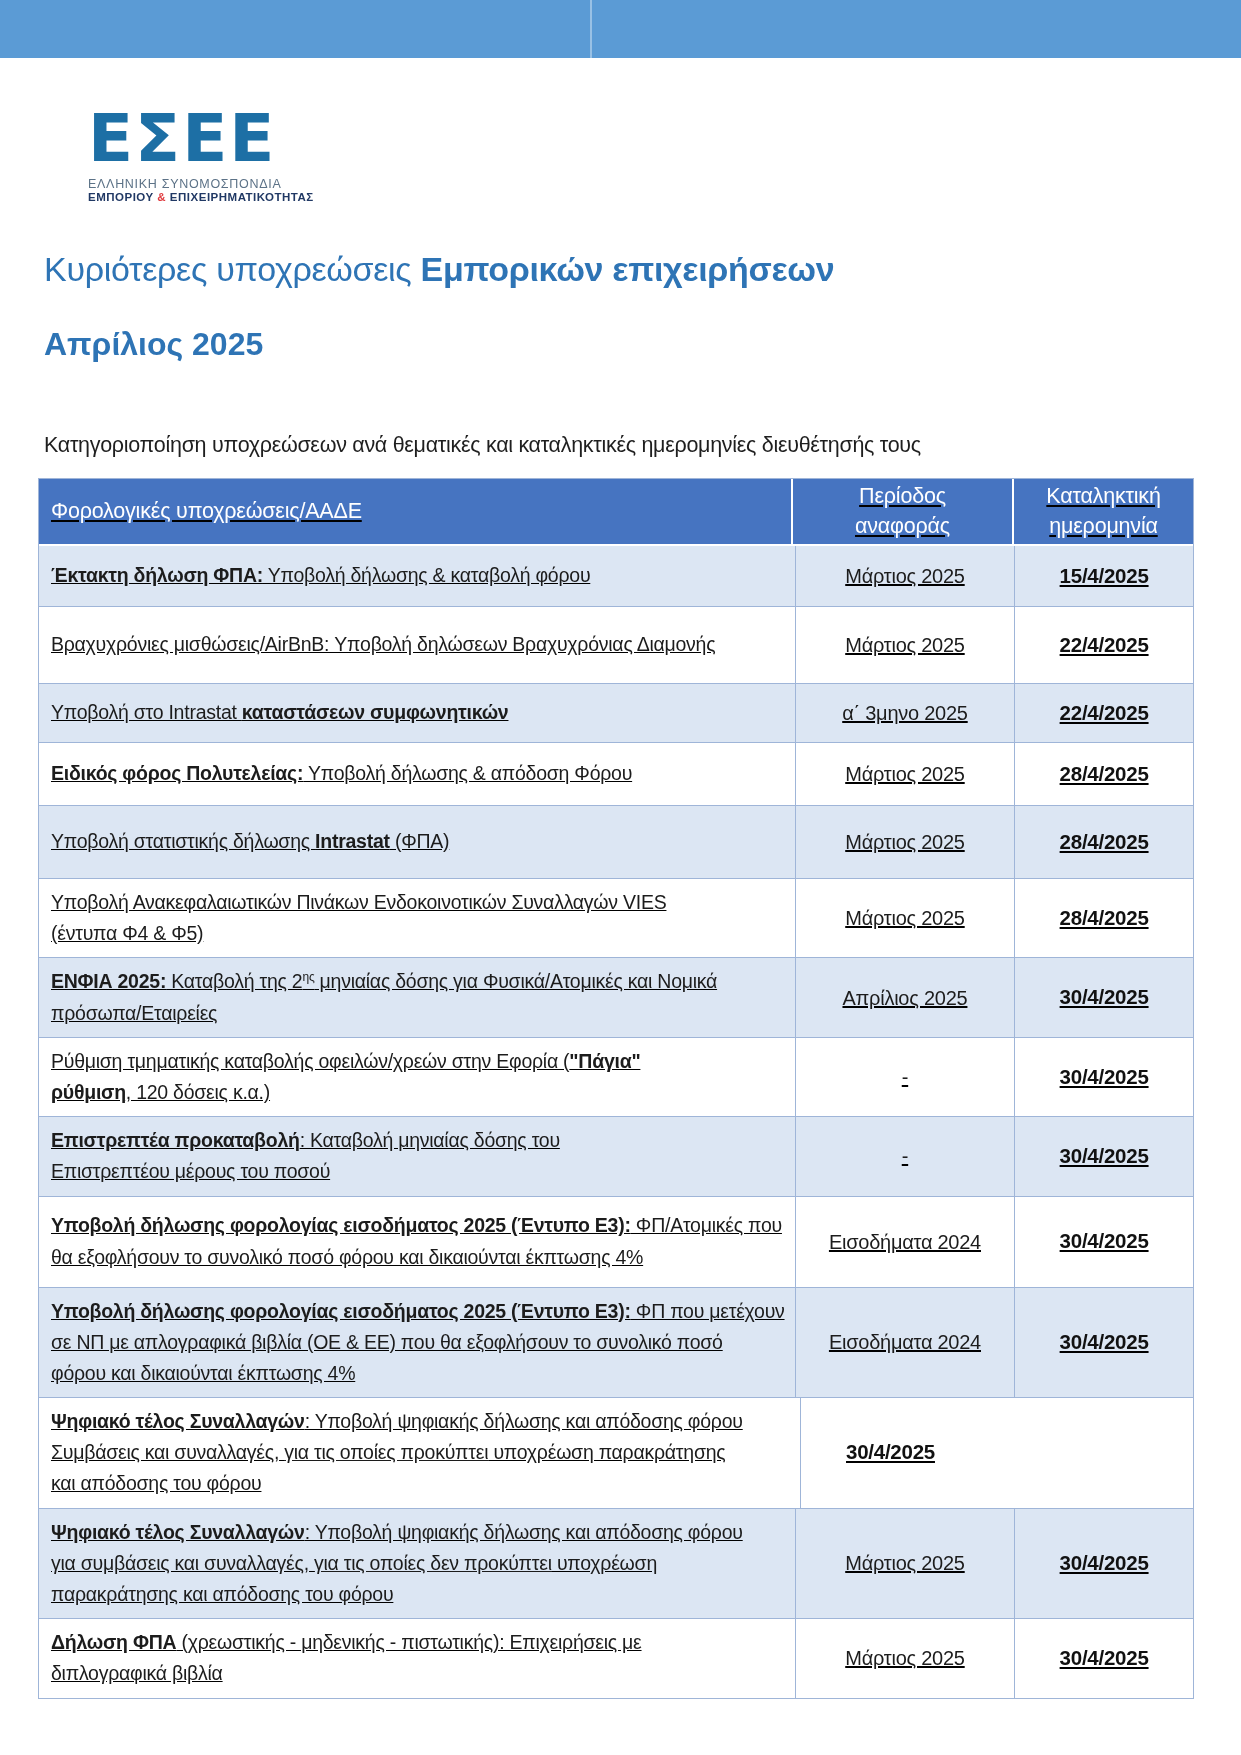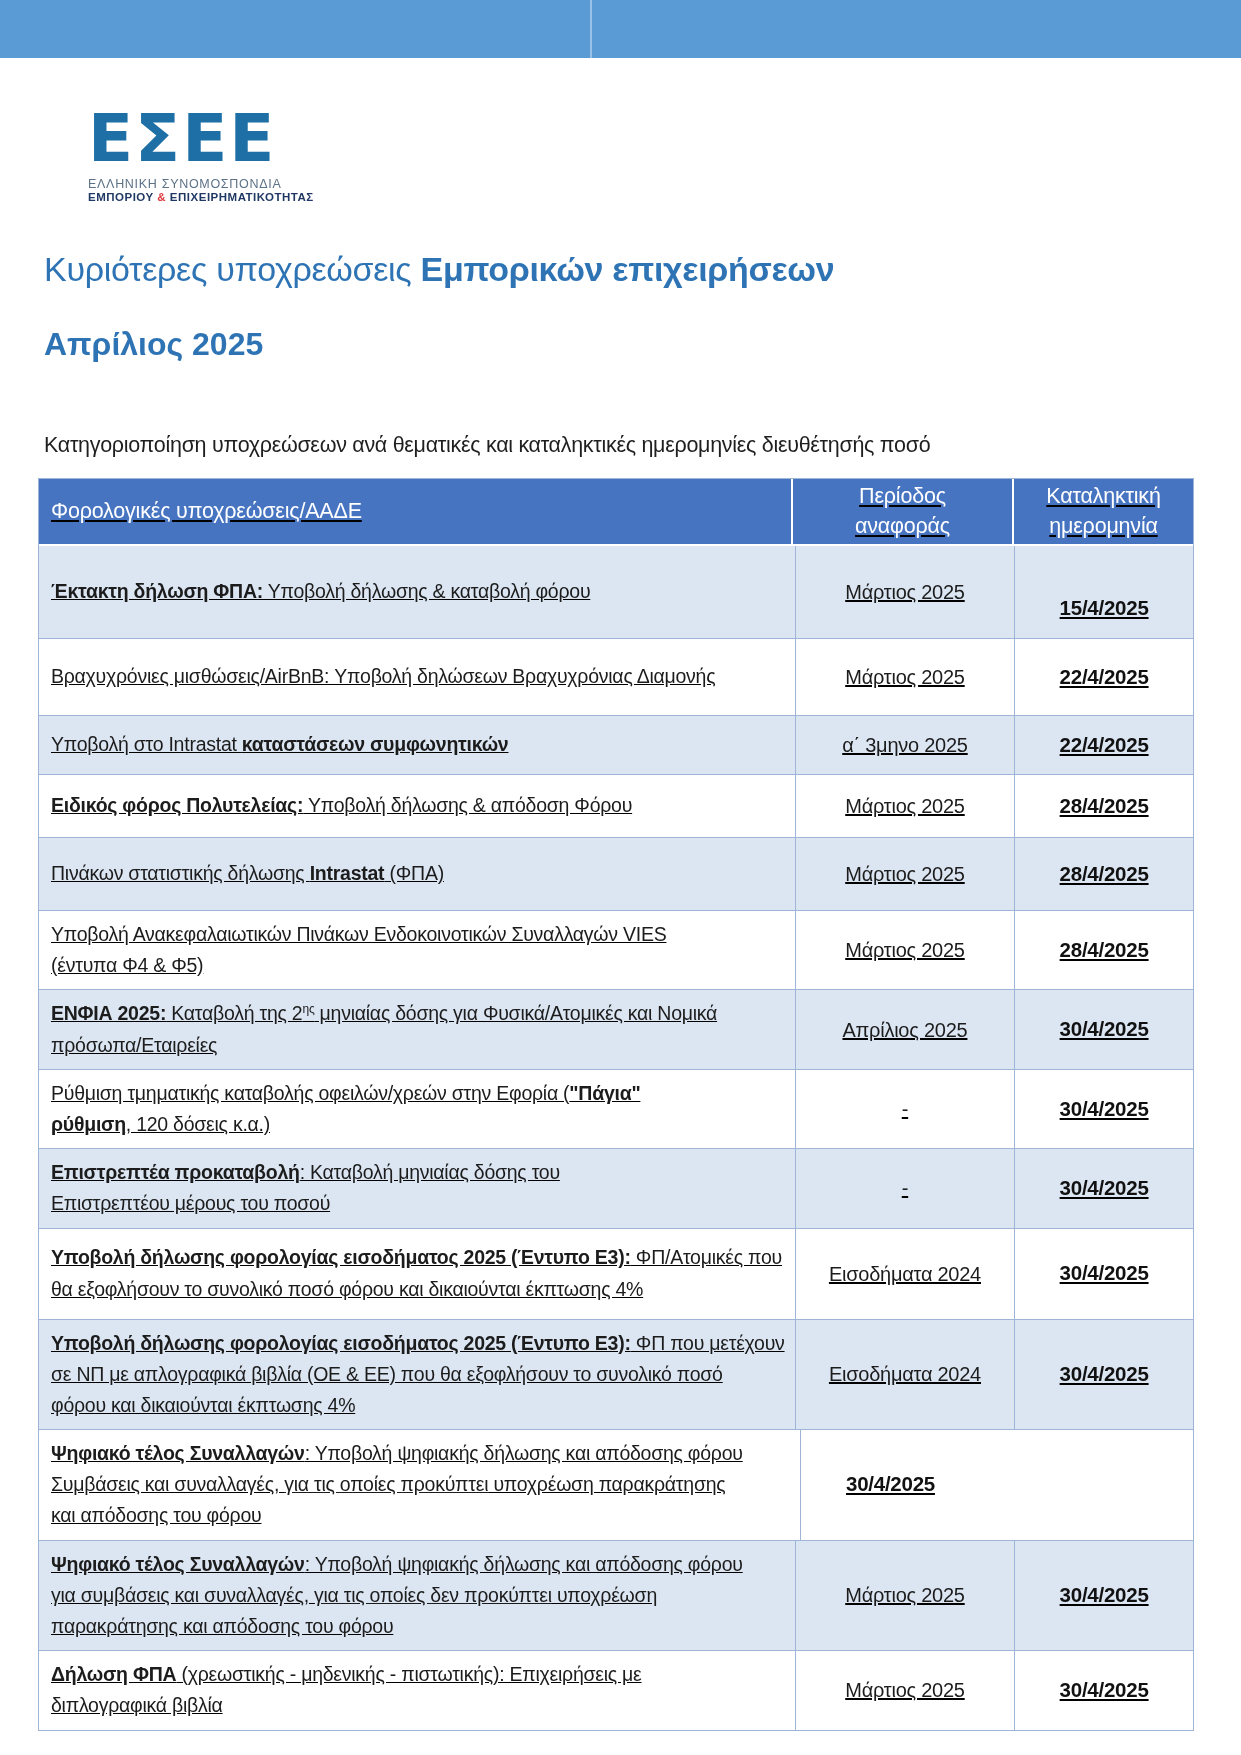--- a/index.html
+++ b/index.html
@@ -61,37 +61,37 @@
 <div class="logo">
   <div class="logo-acronym">ΕΣΕΕ</div>
   <div class="logo-line1">ΕΛΛΗΝΙΚΗ ΣΥΝΟΜΟΣΠΟΝΔΙΑ</div>
   <div class="logo-line2"><span>ΕΜΠΟΡΙΟΥ </span><span class="amp">&amp;</span><span> ΕΠΙΧΕΙΡΗΜΑΤΙΚΟΤΗΤΑΣ</span></div>
 </div>
 
 <h1 class="doc-title"><span>Κυριότερες υποχρεώσεις </span><span class="bold">Εμπορικών επιχειρήσεων</span></h1>
 
 <h2 class="doc-month">Απρίλιος 2025</h2>
 
-<p class="doc-desc">Κατηγοριοποίηση υποχρεώσεων ανά θεματικές και καταληκτικές ημερομηνίες διευθέτησής ποσό</p>
+<p class="doc-desc">Κατηγοριοποίηση υποχρεώσεων ανά θεματικές και καταληκτικές ημερομηνίες διευθέτησής τους</p>
 
 <div class="obl-table">
   <div class="thead">
     <div class="th th-1">Φορολογικές υποχρεώσεις/ΑΑΔΕ</div>
     <div class="th th-2">Περίοδος
 αναφοράς</div>
     <div class="th th-3">Καταληκτική
 ημερομηνία</div>
   </div>
   <div id="tbody">
       <div class="tr alt">
         <div class="td td-obl" style="min-height: 60px;">
           <div><span class="seg-b">Έκτακτη δήλωση ΦΠΑ:</span><span> Υποβολή δήλωσης &amp; καταβολή φόρου</span></div>
         </div>
         <div class="td td-per" style="min-height: 60px;">Μάρτιος 2025</div>
-        <div class="td td-due" style="min-height: 60px; margin-top: 32px;">15/4/2025</div>
+        <div class="td td-due" style="min-height: 60px;">15/4/2025</div>
       </div>
       <div class="tr">
         <div class="td td-obl" style="min-height: 76px;">
           <div><span>Βραχυχρόνιες μισθώσεις/AirBnB: Υποβολή δηλώσεων Βραχυχρόνιας Διαμονής</span></div>
         </div>
         <div class="td td-per" style="min-height: 76px;">Μάρτιος 2025</div>
         <div class="td td-due" style="min-height: 76px;">22/4/2025</div>
       </div>
       <div class="tr alt">
         <div class="td td-obl" style="min-height: 58px;">
@@ -102,21 +102,21 @@
       </div>
       <div class="tr">
         <div class="td td-obl" style="min-height: 62px;">
           <div><span class="seg-b">Ειδικός φόρος Πολυτελείας:</span><span> Υποβολή δήλωσης &amp; απόδοση Φόρου</span></div>
         </div>
         <div class="td td-per" style="min-height: 62px;">Μάρτιος 2025</div>
         <div class="td td-due" style="min-height: 62px;">28/4/2025</div>
       </div>
       <div class="tr alt">
         <div class="td td-obl" style="min-height: 72px;">
-          <div><span>Πινάκων στατιστικής δήλωσης </span><span class="seg-b">Intrastat</span><span> (ΦΠΑ)</span></div>
+          <div><span>Υποβολή στατιστικής δήλωσης </span><span class="seg-b">Intrastat</span><span> (ΦΠΑ)</span></div>
         </div>
         <div class="td td-per" style="min-height: 72px;">Μάρτιος 2025</div>
         <div class="td td-due" style="min-height: 72px;">28/4/2025</div>
       </div>
       <div class="tr">
         <div class="td td-obl" style="min-height: 70px;">
           <div><span>Υποβολή Ανακεφαλαιωτικών Πινάκων Ενδοκοινοτικών Συναλλαγών VIES</span><br><span>(έντυπα Φ4 &amp; Φ5)</span></div>
         </div>
         <div class="td td-per" style="min-height: 70px;">Μάρτιος 2025</div>
         <div class="td td-due" style="min-height: 70px;">28/4/2025</div>

